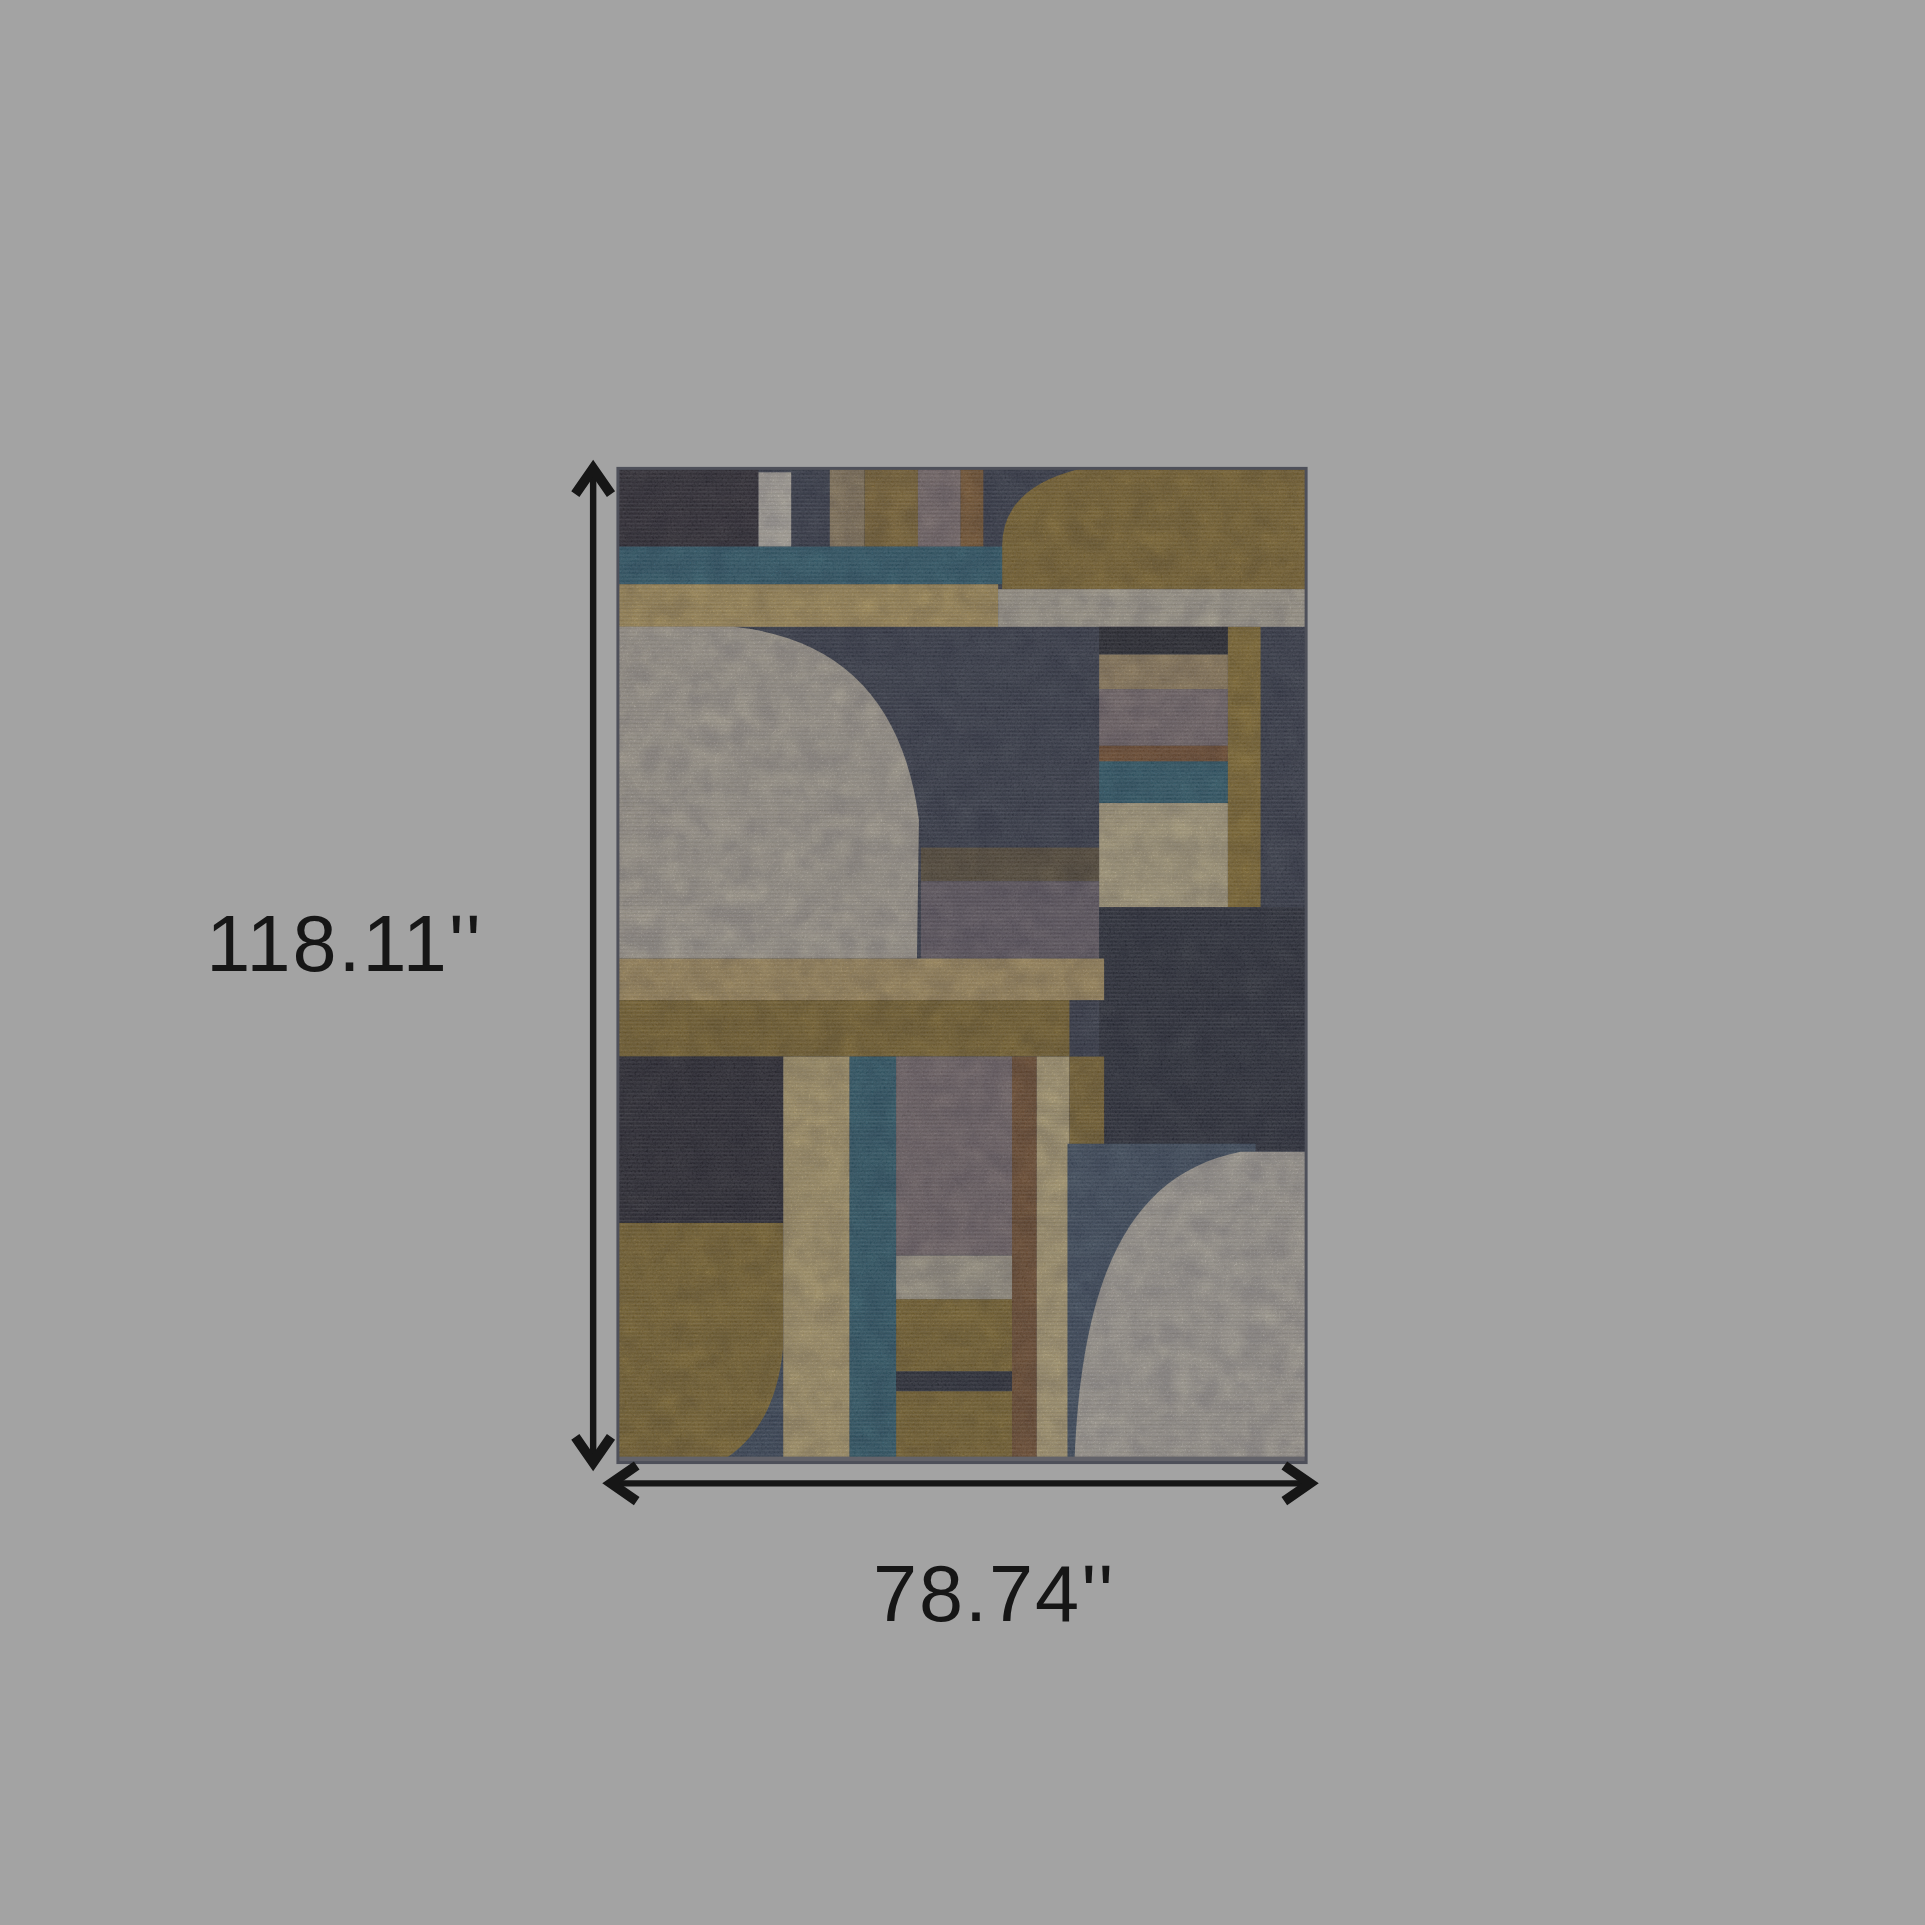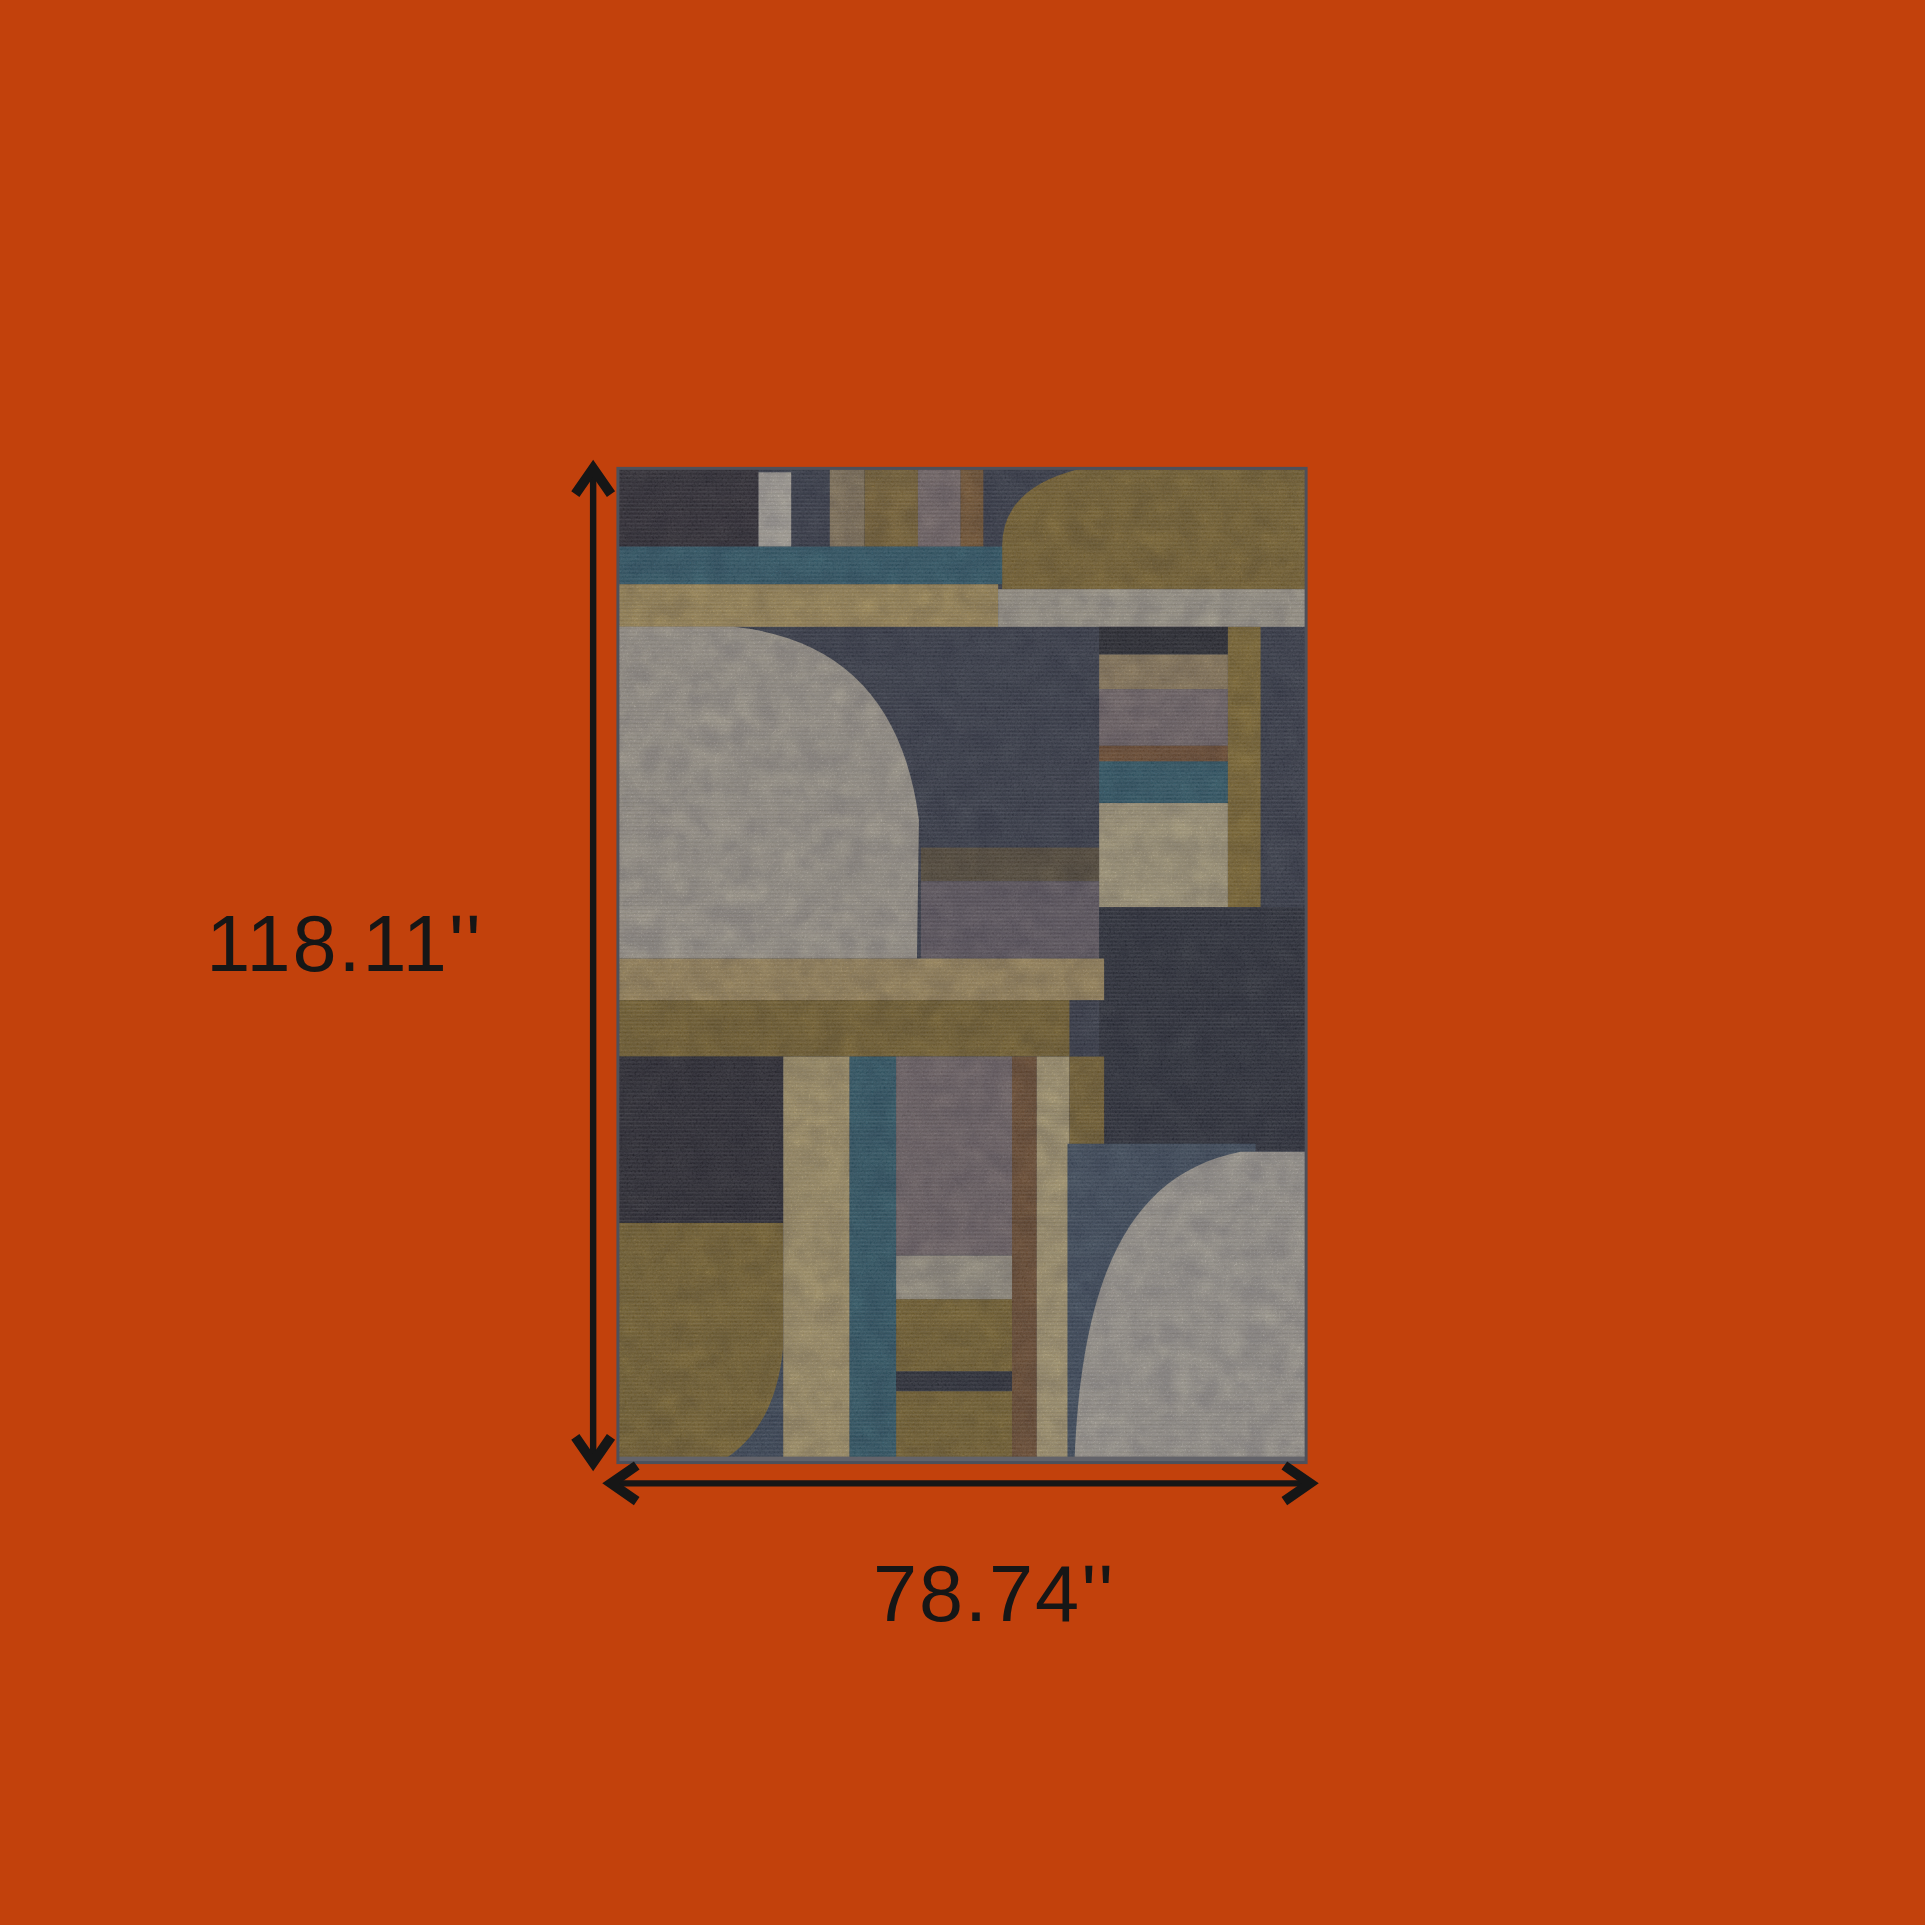--- a/index.html
+++ b/index.html
@@ -1,21 +1,21 @@
 <!DOCTYPE html>
 <html><head>
 <meta charset="utf-8">
 <style>
   html,body{margin:0;padding:0;}
   body{
     width:1926px;height:1926px;background:#ffffff;
     font-family:"Liberation Sans", sans-serif;
     overflow:hidden;
   }
-  .figure{position:relative;width:1926px;height:1926px;background:#c2410c;}
+  .figure{position:relative;width:1926px;height:1926px;background:#a3a3a3;}
   svg{display:block;}
   .dim-label{
     font-family:"Liberation Sans", sans-serif;
     font-size:80px;
     letter-spacing:2px;
   }
   .arrow-shaft{stroke-width:6.5;stroke-linecap:butt;}
   .arrow-head{stroke-width:10;stroke-linejoin:miter;stroke-linecap:butt;fill:none;}
   .rug-outline{fill:none;stroke-width:3;}
 </style>

